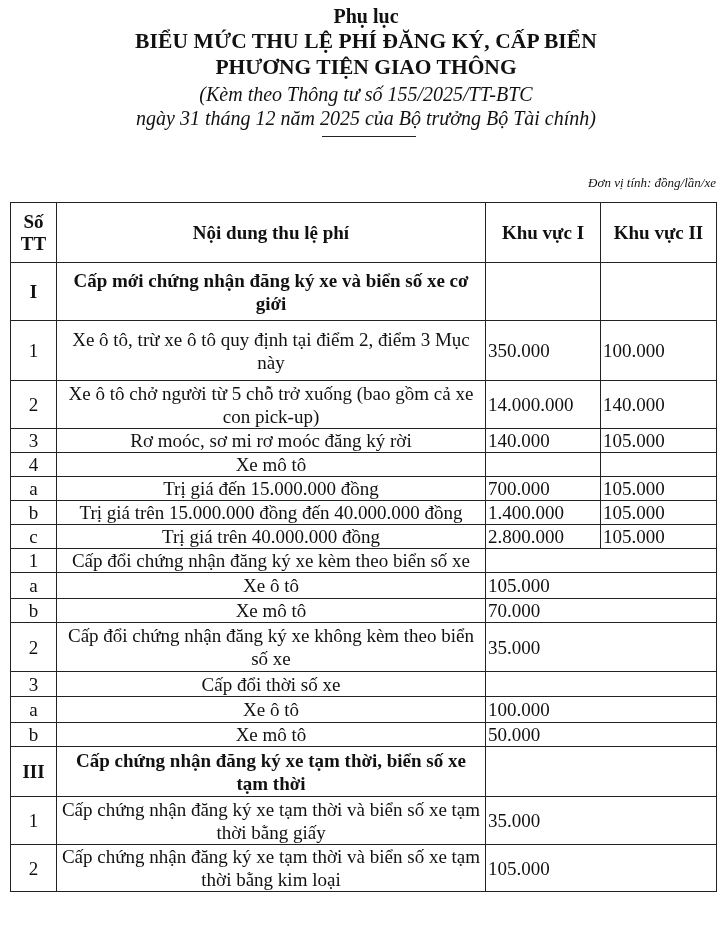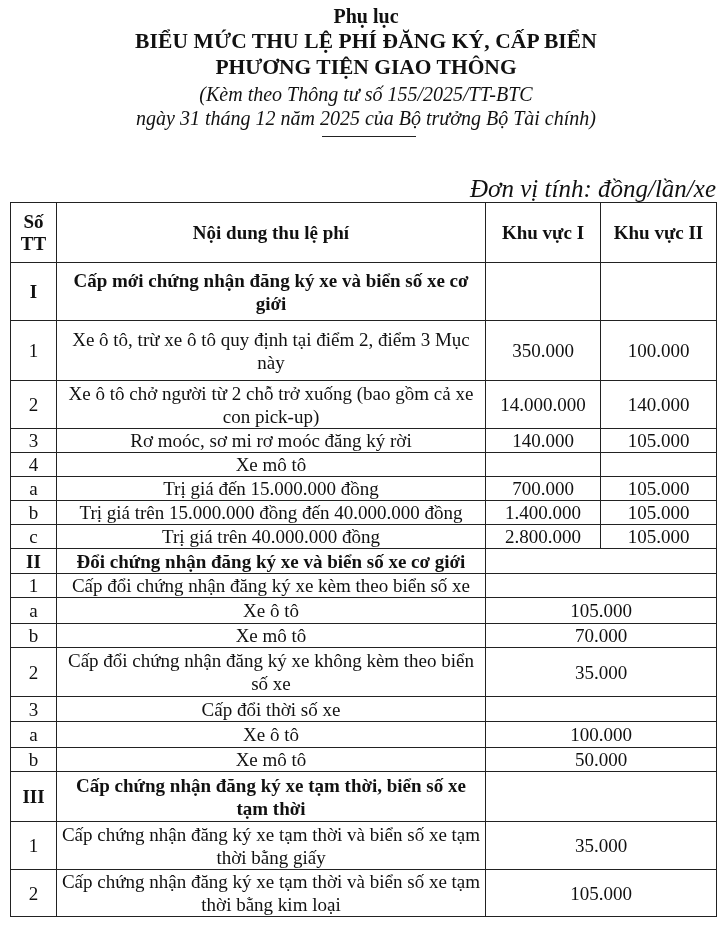--- a/index.html
+++ b/index.html
@@ -7,37 +7,37 @@
     width:720px; height:933px; overflow:hidden; position:relative;
     font-family:"Liberation Serif", "DejaVu Serif", serif; color:#111;
   }
   .heading { position:absolute; left:0; width:720px; text-align:center; }
   .h-appendix { top:4px; font-size:20px; font-weight:bold; line-height:24px; left:6px; }
   .h-title1 { top:28px; font-size:21.5px; font-weight:bold; line-height:26px; left:6px; letter-spacing:0.1px; }
   .h-title2 { top:54px; font-size:21.5px; font-weight:bold; line-height:26px; left:6px; }
   .h-sub1 { top:82px; font-size:20px; font-style:italic; line-height:24px; left:6px; }
   .h-sub2 { top:106px; font-size:20px; font-style:italic; line-height:24px; left:6px; }
   .rule { position:absolute; left:322px; top:136px; width:94px; height:0; border-top:1.3px solid #222; }
-  .unit { position:absolute; right:4px; top:175px; font-size:25px; font-style:italic; }
+  .unit { position:absolute; right:4px; top:175px; font-size:13px; font-style:italic; }
 
   table.fees {
     position:absolute; left:10px; top:202px; width:706px;
     border-collapse:collapse; table-layout:fixed;
     font-size:19px; line-height:23px;
   }
   table.fees td, table.fees th {
     border:1.5px solid #222; padding:0 2px; vertical-align:middle;
   }
   col.c-no { width:46px; }
   col.c-content { width:429px; }
   col.c-k1 { width:115px; }
   col.c-k2 { width:116px; }
   th { font-weight:bold; text-align:center; }
   td.no { text-align:center; }
-  td.num { text-align:center; }
+  td.num { }
   td.content { text-align:center; padding-left:2px; }
   tr.section td.content, tr.section td.no { font-weight:bold; }
   tr.hdr th { height:59px; }
   th.no-h { line-height:22px; }
 </style>
 </head>
 <body>
 
 <div class="heading h-appendix">Phụ lục</div>
 <div class="heading h-title1">BIỂU MỨC THU LỆ PHÍ ĐĂNG KÝ, CẤP BIỂN</div>
@@ -72,21 +72,21 @@
     <td class="num"></td>
   </tr>
   <tr style="height:60px">
     <td class="no">1</td>
     <td class="content">Xe ô tô, trừ xe ô tô quy định tại điểm 2, điểm 3 Mục này</td>
     <td class="num">350.000</td>
     <td class="num">100.000</td>
   </tr>
   <tr style="height:48px">
     <td class="no">2</td>
-    <td class="content">Xe ô tô chở người từ 2 chỗ trở xuống (bao gồm cả xe con pick-up)</td>
+    <td class="content">Xe ô tô chở người từ 5 chỗ trở xuống (bao gồm cả xe con pick-up)</td>
     <td class="num">14.000.000</td>
     <td class="num">140.000</td>
   </tr>
   <tr style="height:24px">
     <td class="no">3</td>
     <td class="content">Rơ moóc, sơ mi rơ moóc đăng ký rời</td>
     <td class="num">140.000</td>
     <td class="num">105.000</td>
   </tr>
   <tr style="height:23px">
@@ -107,25 +107,20 @@
     <td class="num">1.400.000</td>
     <td class="num">105.000</td>
   </tr>
   <tr style="height:24px">
     <td class="no">c</td>
     <td class="content">Trị giá trên 40.000.000 đồng</td>
     <td class="num">2.800.000</td>
     <td class="num">105.000</td>
   </tr>
 
-  <tr class="section" style="height:25px">
-    <td class="no">II</td>
-    <td class="content">Đổi chứng nhận đăng ký xe và biển số xe cơ giới</td>
-    <td class="num" colspan="2"></td>
-  </tr>
   <tr style="height:24px">
     <td class="no">1</td>
     <td class="content">Cấp đổi chứng nhận đăng ký xe kèm theo biển số xe</td>
     <td class="num" colspan="2"></td>
   </tr>
   <tr style="height:26px">
     <td class="no">a</td>
     <td class="content">Xe ô tô</td>
     <td class="num" colspan="2">105.000</td>
   </tr>

